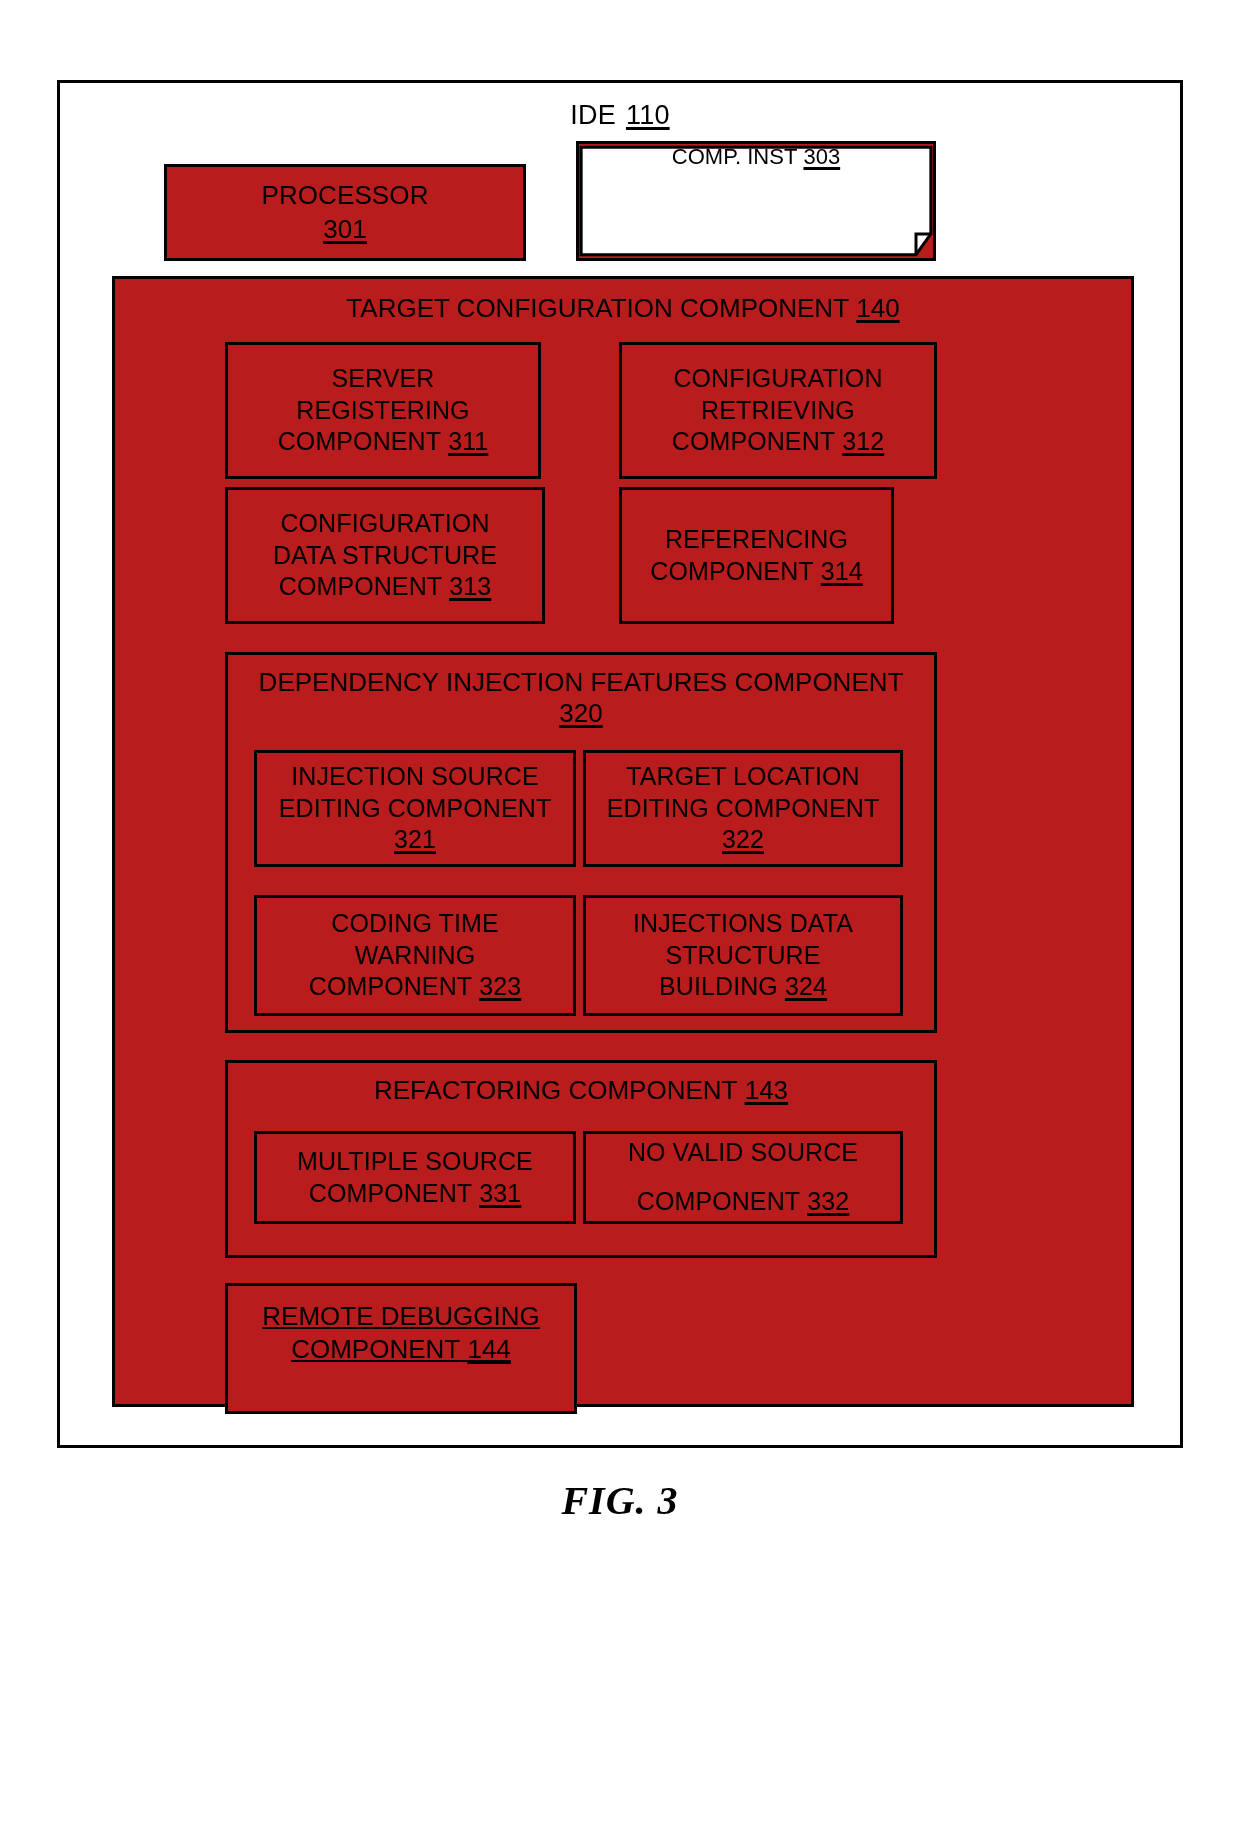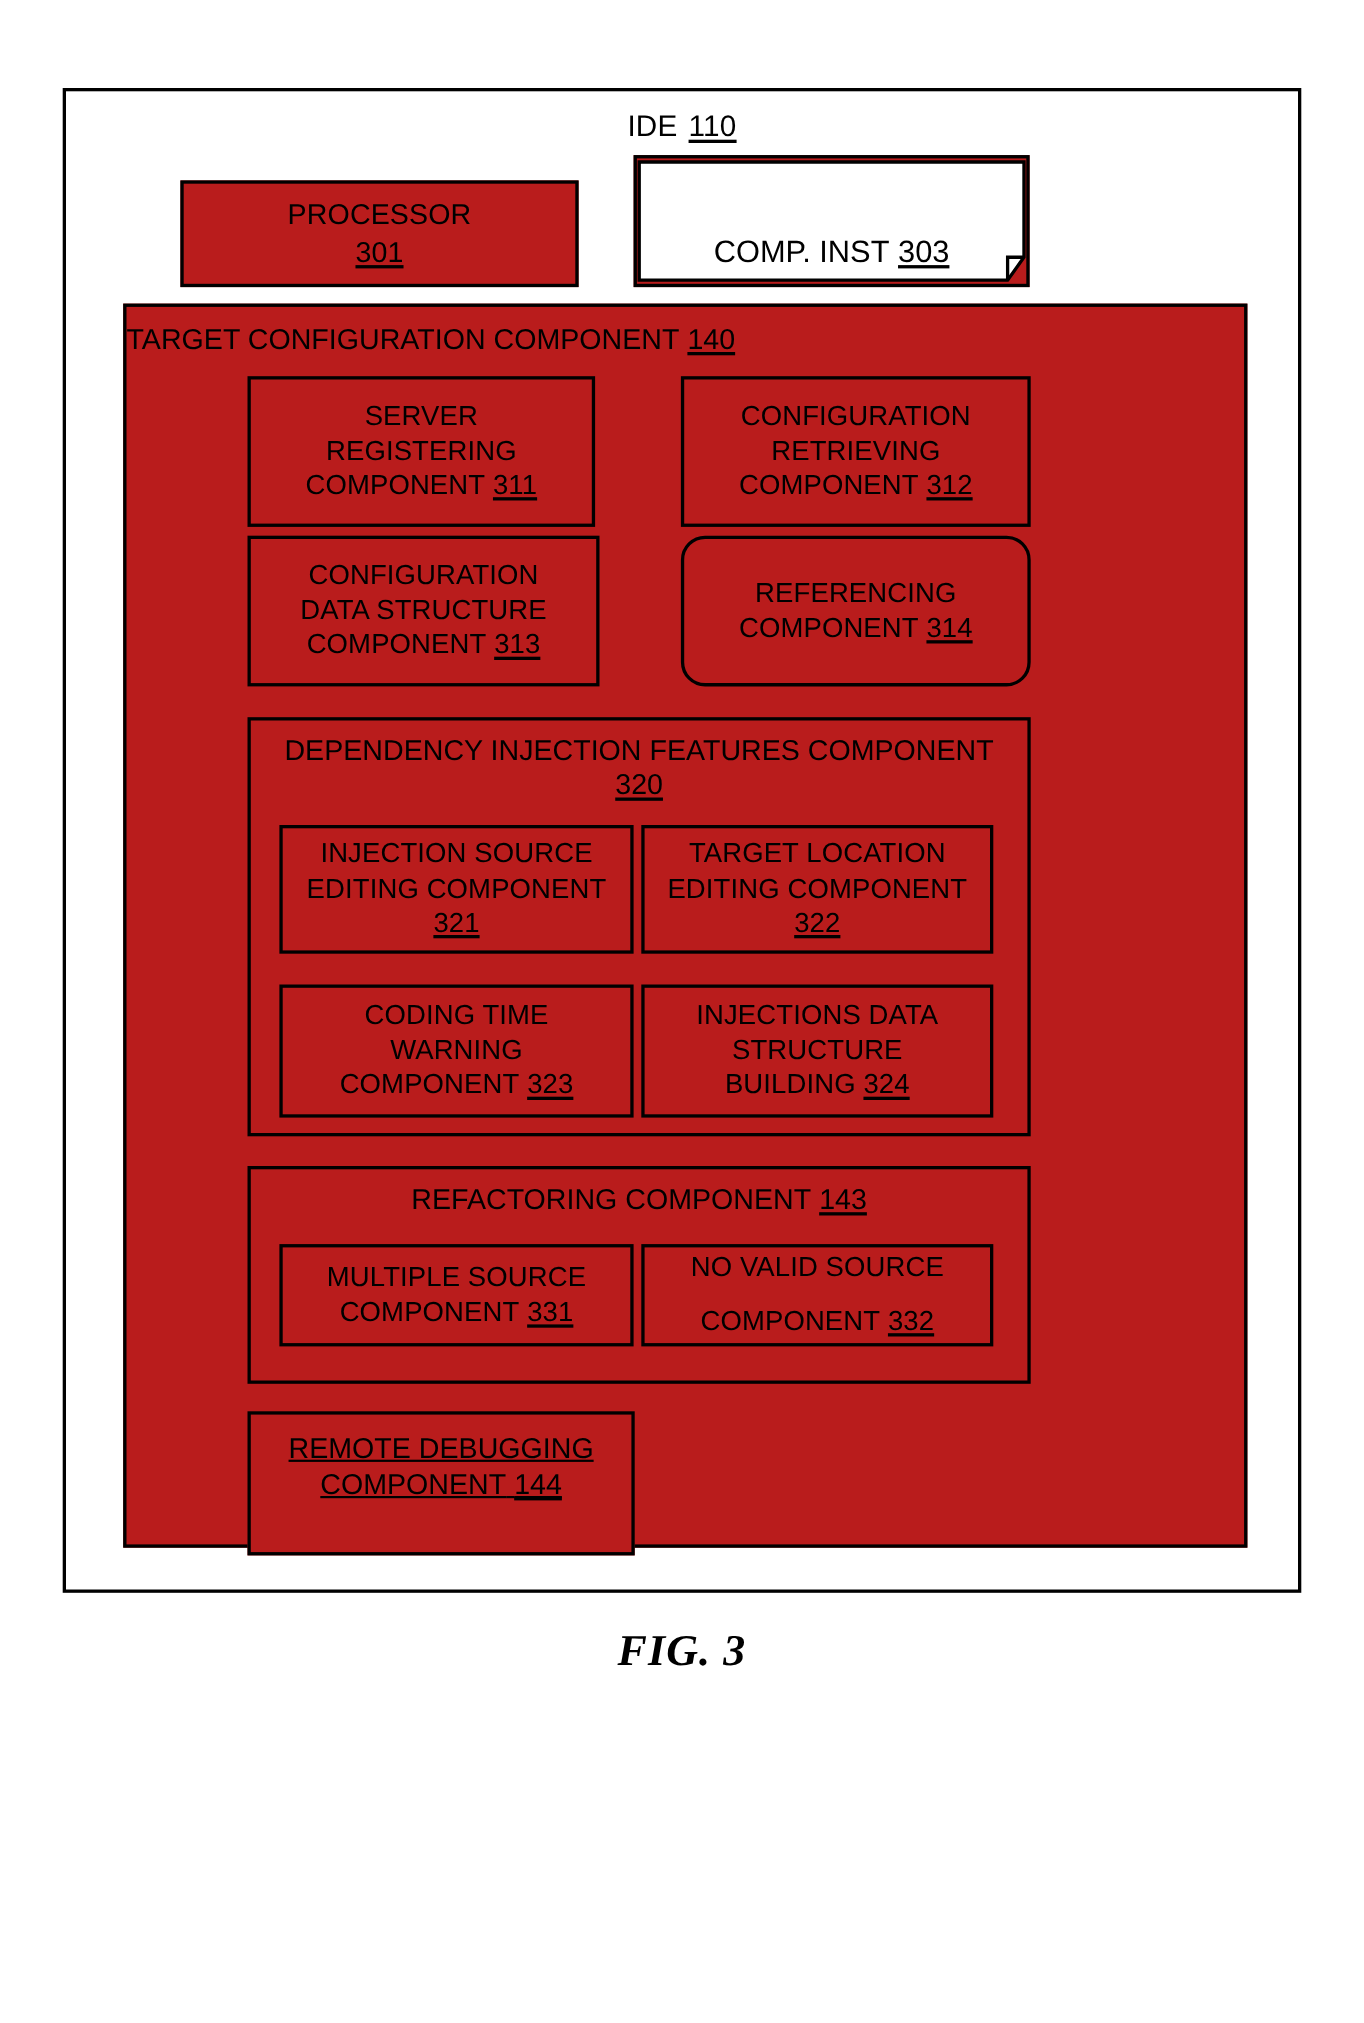--- a/index.html
+++ b/index.html
@@ -107,48 +107,47 @@
   #comp-inst-shape {
     position: absolute;
     left: 0; top: 0;
     width: 100%; height: 100%;
   }
   #comp-inst-label {
     position: absolute;
     left: 0; top: 0;
     width: 100%; height: 100%;
     display: flex;
-    align-items: center;
+    align-items: flex-start;
     justify-content: center;
-    font-size: 28px;
+    font-size: 22px;
     padding-bottom: 2px;
     box-sizing: border-box;
-    margin-top: 29px;
   }
 
   
   #tcc-box {
     left: 52px;
     top: 193px;
     width: 1022px;
     height: 1131px;
   }
   #tcc-title {
     position: absolute;
     left: 0;
     top: 14px;
     width: 100%;
-    text-align: left;
+    text-align: center;
     font-size: 26px;
   }
 
   .cell-311 { left: 110px; top: 63px;  width: 316px; height: 137px; }
   .cell-312 { left: 504px; top: 63px;  width: 318px; height: 137px; }
   .cell-313 { left: 110px; top: 208px; width: 320px; height: 137px; }
-  .cell-314 { left: 504px; top: 208px; width: 318px; height: 137px; border-radius: 22px; }
+  .cell-314 { left: 504px; top: 208px; width: 275px; height: 137px; }
 
   
   #dif-box {
     left: 110px;
     top: 373px;
     width: 712px;
     height: 381px;
   }
   #dif-title {
     position: absolute;

